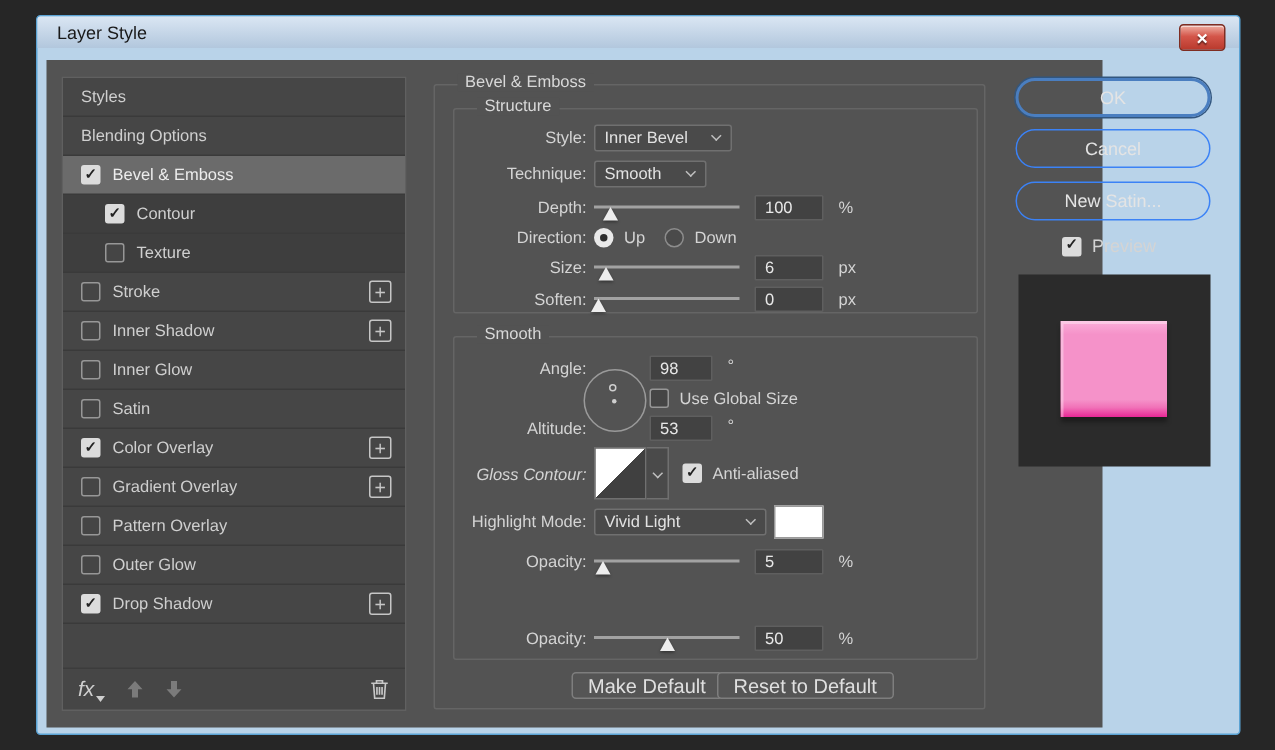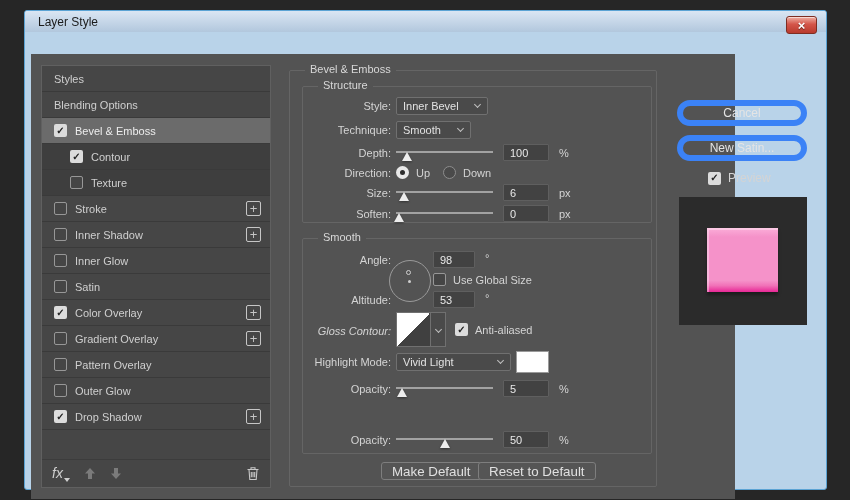--- a/index.html
+++ b/index.html
@@ -13,21 +13,21 @@
   .titlebar{position:relative;height:21px;border-radius:2px 2px 0 0;
             background:linear-gradient(#dae6f3,#b2c7dd);
             display:flex;align-items:center;padding-left:13px;}
   .title-text{font-size:12px;color:#1a1a1a;}
   .close-btn{position:absolute;right:9px;top:5px;width:31px;height:18px;border-radius:3px;
              background:linear-gradient(#efb0a4,#d4564a 45%,#b93a2d);
              border:1px solid #7e2d22;box-shadow:inset 0 1px 0 rgba(255,255,255,.55);
              display:flex;align-items:center;justify-content:center;
              color:#fff;font-weight:bold;font-size:13px;line-height:1;cursor:pointer;
              text-shadow:0 1px 1px rgba(0,0,0,.5);}
-  .client{position:absolute;left:6px;top:43px;width:704px;height:445px;background:#535353;}
+  .client{position:absolute;left:6px;top:29px;width:704px;height:445px;background:#535353;}
 
   
   .sidebar{position:absolute;left:10px;top:11px;width:230px;height:423px;
            background:#464646;border:1px solid #606060;}
   .sb-list{position:absolute;top:0;left:0;right:0;bottom:28px;overflow:hidden;}
   .sb-row{height:26px;display:flex;align-items:center;gap:8px;padding:0 9px 0 12px;
           border-bottom:1px solid #3a3a3a;color:#cfcfcf;cursor:pointer;}
   .sb-row.sub{background:#3e3e3e;padding-left:28px;}
   .sb-row.selected{background:#6b6b6b;color:#ededed;}
   .sb-footer{position:absolute;left:0;right:0;bottom:0;height:28px;border-top:1px solid #3c3c3c;
@@ -95,21 +95,21 @@
   .contour-arrow .chev{margin:0;}
 
   .check-row{position:absolute;display:flex;align-items:center;gap:7px;cursor:pointer;}
 
   
   .ps-btn{position:absolute;height:18px;background:#555555;border:1px solid #7e7e7e;
           border-radius:3px;color:#e0e0e0;display:flex;align-items:center;
           justify-content:center;cursor:pointer;padding:0 10px;}
   .pill-btn{position:absolute;left:646px;width:130px;height:26px;border-radius:13px;
             display:flex;align-items:center;justify-content:center;color:#e4e4e4;
-            font-size:12px;background:transparent;border:6px solid #3b82f6;cursor:pointer;}
+            font-size:12px;background:transparent;border:1px solid #3b82f6;cursor:pointer;}
   .pill-btn.primary{border:2px solid #4a7ec0;box-shadow:0 0 0 1px #32567f;}
 
   .preview-box{position:absolute;left:648px;top:143px;width:128px;height:128px;background:#2b2b2b;}
   .preview-square{position:absolute;left:28px;top:31px;width:71px;height:64px;
      background:linear-gradient(180deg,#fbaed9 0%,#f592c9 14%,#f592c9 82%,#f172b8 90%,#e72795 100%);
      box-shadow:inset 2px 2px 0 rgba(255,255,255,.35), 0 3px 3px rgba(0,0,0,.35);}
 </style>
 </head>
 <body>
 
@@ -338,20 +338,21 @@
           </div>
           <input class="num-input fnum" value="50" style="">
           <span class="funit">%</span>
         </div>
       </div>
     </div>
 
     <button class="ps-btn" style="left:350px;top:408px;min-width:84px;">Make Default</button>
     <button class="ps-btn" style="left:447px;top:408px;min-width:95px;">Reset to Default</button>
 
+    <button class="pill-btn primary" style="top:12px;">OK</button>
     <button class="pill-btn" style="top:46px;">Cancel</button>
     <button class="pill-btn" style="top:81px;">New Satin...</button>
 
     <span class="check-row" style="left:677px;top:117px;font-size:12px;">
       <span class="chk on">✓</span>
       <span>Preview</span>
     </span>
 
     <div class="preview-box">
       <div class="preview-square"></div>

